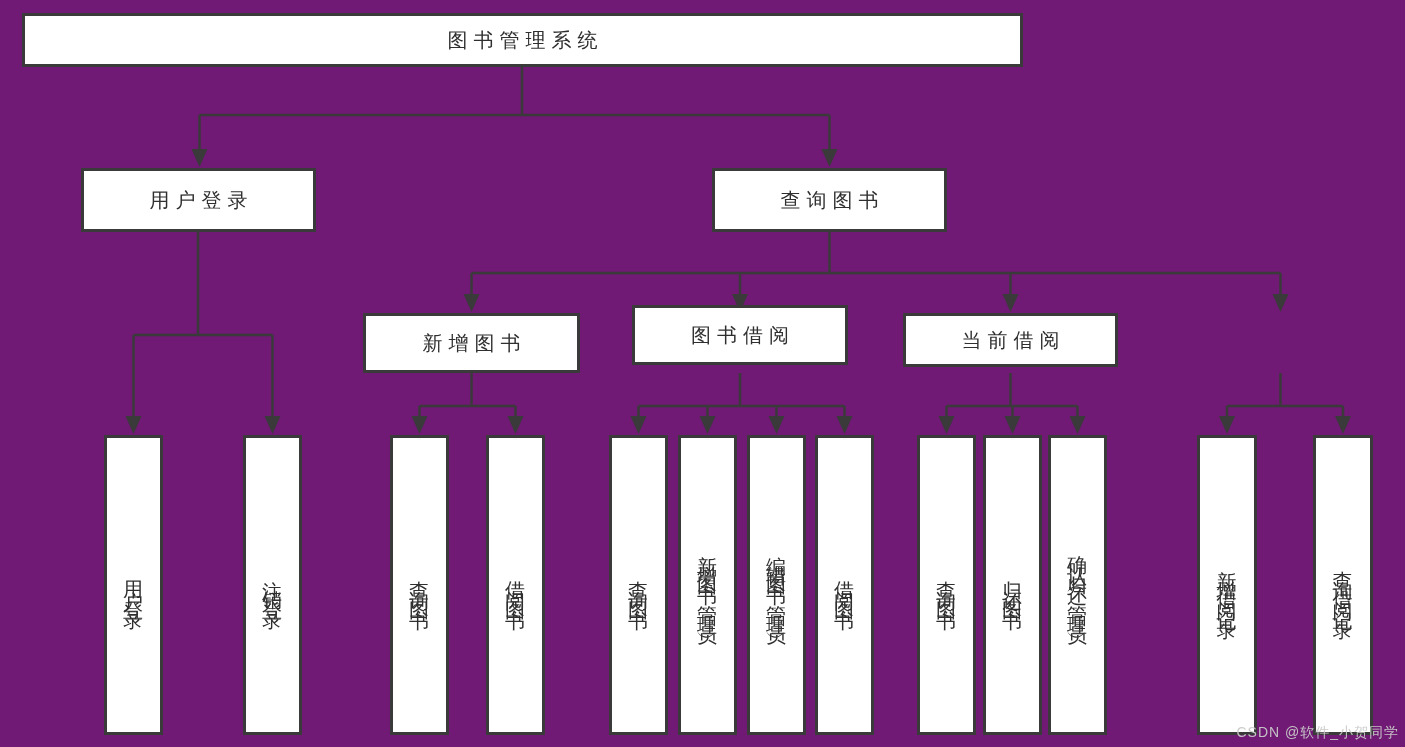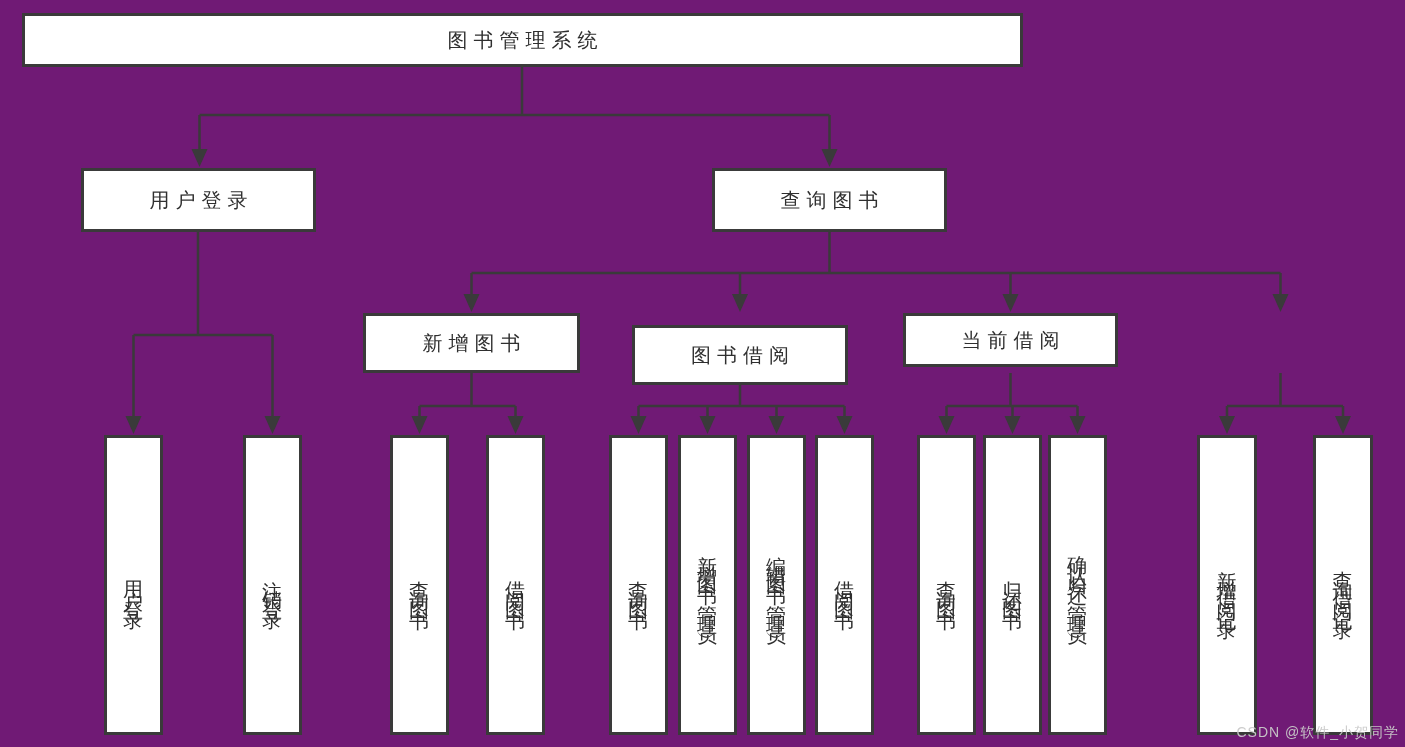--- a/index.html
+++ b/index.html
@@ -113,21 +113,21 @@
   <div class="node h" style="left:81px; top:168px; width:235px; height:64px">
     <span class="label">用户登录</span>
   </div>
   <div class="node h" style="left:712px; top:168px; width:235px; height:64px">
     <span class="label">查询图书</span>
   </div>
 
   <div class="node h" style="left:363px; top:313px; width:217px; height:60px">
     <span class="label">新增图书</span>
   </div>
-  <div class="node h" style="left:632px; top:325px; width:216px; height:60px">
+  <div class="node h" style="left:632px; top:305px; width:216px; height:60px">
     <span class="label">图书借阅</span>
   </div>
   <div class="node h" style="left:903px; top:313px; width:215px; height:54px">
     <span class="label">当前借阅</span>
   </div>
 
   <div class="node v" style="left:104px; top:435px; width:59px; height:300px">
     <span class="label">用户登录</span>
   </div>
   <div class="node v" style="left:243px; top:435px; width:59px; height:300px">

